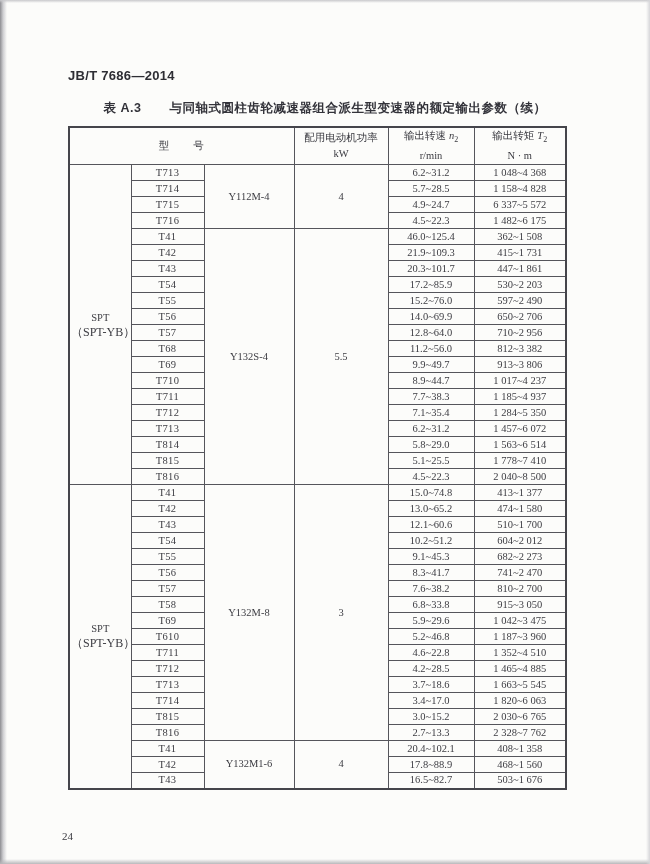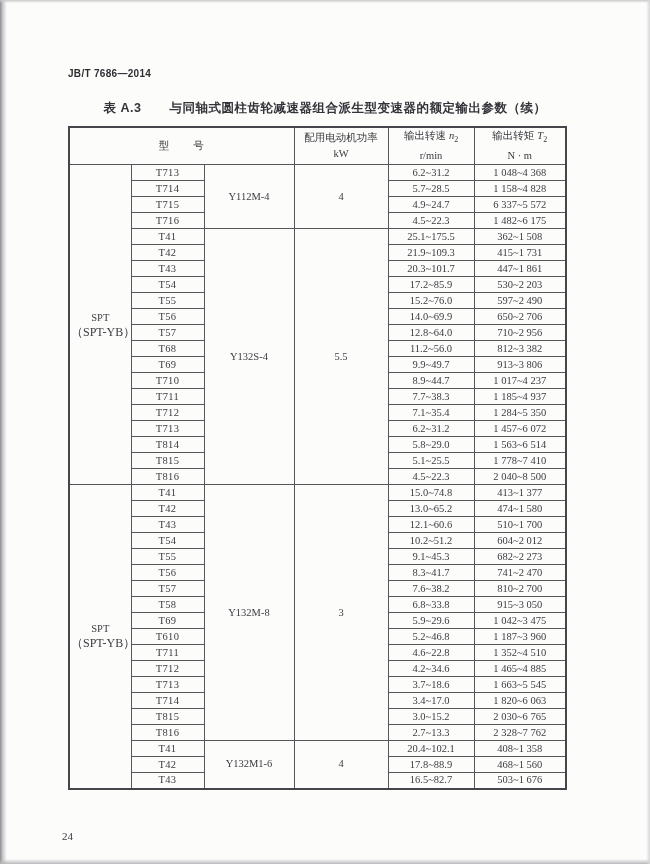--- a/index.html
+++ b/index.html
@@ -20,21 +20,21 @@
   .edge-top   { left:0; top:0; width:100%; height:3px;
     background:linear-gradient(180deg, #c9c9cc, rgba(252,252,250,0)); }
   .edge-bottom{ left:0; bottom:0; width:100%; height:5px;
     background:linear-gradient(0deg, #b8b8bb, rgba(252,252,250,0)); }
   .edge-right { right:0; top:0; width:4px; height:100%;
     background:linear-gradient(270deg, #d6d6d9, rgba(252,252,250,0)); }
 
   .doc-number {
     position:absolute; left:68px; top:68px;
     font-family:"Liberation Sans","DejaVu Sans",sans-serif;
-    font-weight:bold; font-size:10px; letter-spacing:0.3px; color:#2e2e34;
+    font-weight:bold; font-size:13px; letter-spacing:0.3px; color:#2e2e34;
   }
   .table-title {
     position:absolute; left:0; top:100px; width:100%;
     text-align:center;
     font-family:"Liberation Sans","DejaVu Sans",sans-serif;
     font-weight:bold; font-size:12.5px; color:#33333a;
     letter-spacing:0.5px;
   }
   .table-title .title-label { margin-right:28px; }
 
@@ -133,21 +133,21 @@
         </tr>
         <tr>
           <td class="model-cell">T716</td>
           <td class="speed-cell">4.5~22.3</td>
           <td class="torque-cell">1 482~6 175</td>
         </tr>
         <tr>
           <td class="model-cell">T41</td>
           <td class="motor-cell" rowspan="16">Y132S-4</td>
           <td class="power-cell" rowspan="16">5.5</td>
-          <td class="speed-cell">25.1~175.5</td>
+          <td class="speed-cell">46.0~125.4</td>
           <td class="torque-cell">362~1 508</td>
         </tr>
         <tr>
           <td class="model-cell">T42</td>
           <td class="speed-cell">21.9~109.3</td>
           <td class="torque-cell">415~1 731</td>
         </tr>
         <tr>
           <td class="model-cell">T43</td>
           <td class="speed-cell">20.3~101.7</td>
@@ -274,21 +274,21 @@
           <td class="speed-cell">5.2~46.8</td>
           <td class="torque-cell">1 187~3 960</td>
         </tr>
         <tr>
           <td class="model-cell">T711</td>
           <td class="speed-cell">4.6~22.8</td>
           <td class="torque-cell">1 352~4 510</td>
         </tr>
         <tr>
           <td class="model-cell">T712</td>
-          <td class="speed-cell">4.2~34.6</td>
+          <td class="speed-cell">4.2~28.5</td>
           <td class="torque-cell">1 465~4 885</td>
         </tr>
         <tr>
           <td class="model-cell">T713</td>
           <td class="speed-cell">3.7~18.6</td>
           <td class="torque-cell">1 663~5 545</td>
         </tr>
         <tr>
           <td class="model-cell">T714</td>
           <td class="speed-cell">3.4~17.0</td>

